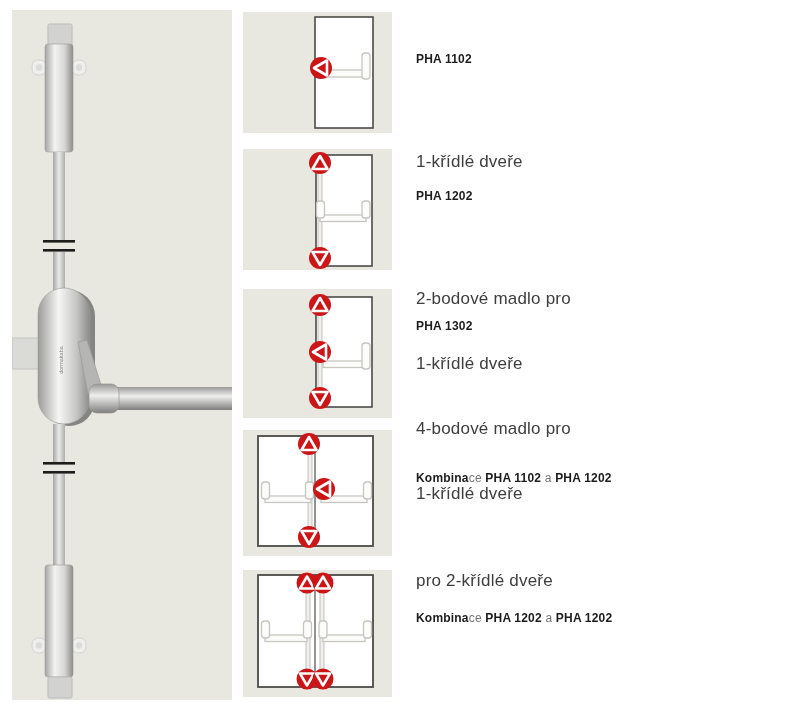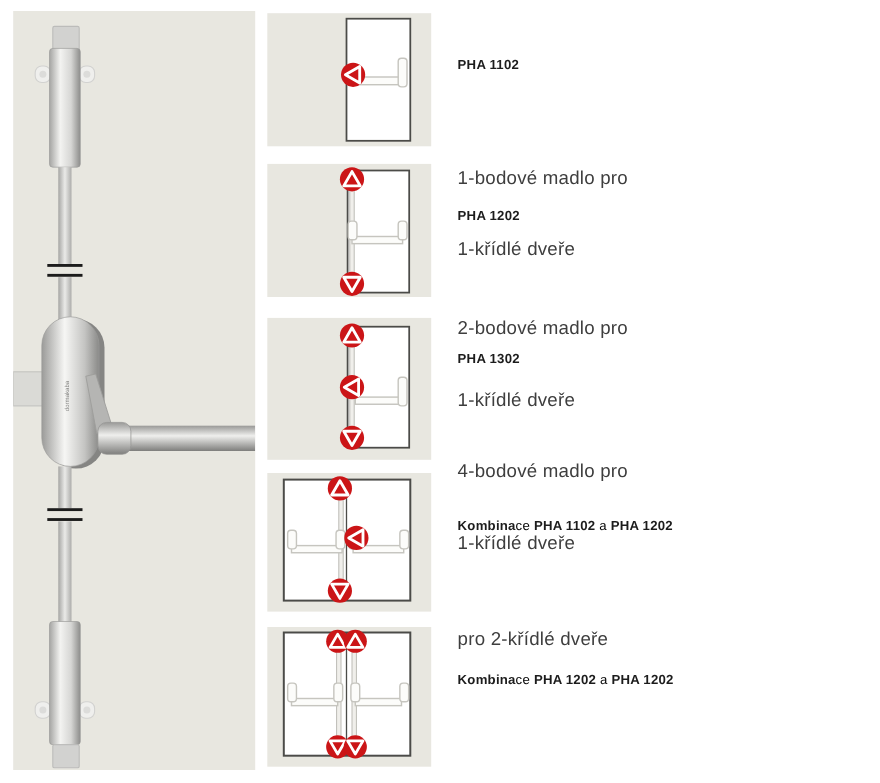--- a/index.html
+++ b/index.html
@@ -21,21 +21,21 @@
     position:absolute;left:243px;width:149px;background:var(--panel);
   }
   .diagram-box svg{display:block;width:100%;height:100%;}
   .text-block{
     position:absolute;left:416px;width:372px;white-space:pre-wrap;
   }
   .item-title{
     font-size:12px;line-height:23px;color:var(--title);font-weight:700;
     letter-spacing:.2px;
   }
-  .item-title .reg{font-weight:400;color:#000000;margin-top:33px;}
+  .item-title .reg{font-weight:400;color:#737373;margin-top:33px;}
   .item-desc{
     margin-top:1px;font-size:17px;line-height:21.5px;color:var(--body);
     letter-spacing:.2px;
   }
 </style>
 </head>
 <body>
 
 <div>
 
@@ -230,21 +230,20 @@
       <g>
         <circle cx="80" cy="109" r="10.5" fill="var(--red)"></circle>
         <path d="M80 115.5 L87 103.5 L73 103.5 Z" fill="none" stroke="#ffffff" stroke-width="2.5" stroke-linejoin="round"></path>
       </g>
     </svg>
   </div>
 
   <div class="text-block" style="top:12px;">
     <div class="item-title"><span>PHA 1102</span></div>
     <div class="item-desc">
-      <div>1-bodové madlo pro</div>
       <div>1-křídlé dveře</div>
     </div>
   </div>
 
   <div class="text-block" style="top:149px;">
     <div class="item-title"><span>PHA 1202</span></div>
     <div class="item-desc">
       <div>2-bodové madlo pro</div>
       <div>1-křídlé dveře</div>
     </div>

